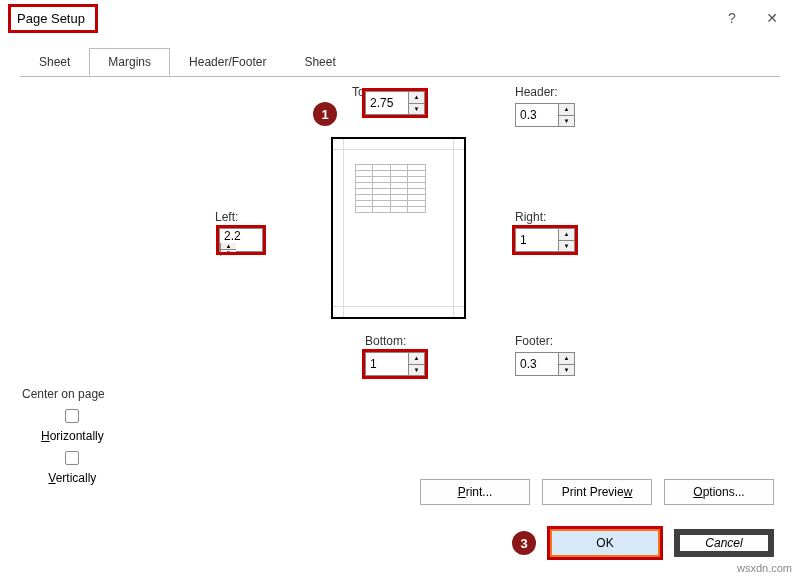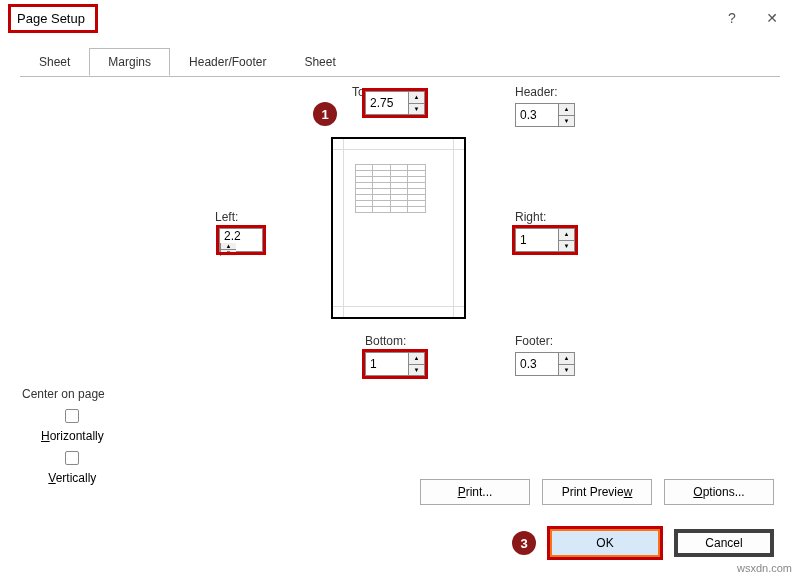--- a/index.html
+++ b/index.html
@@ -156,23 +156,23 @@
     }
     .btn-ok {
       width: 110px; height: 28px;
       border: 2px solid #f97316;
       background: #d7e8f8;
       display:flex; align-items:center; justify-content:center;
       outline: 3px solid #c00000;
     }
     .btn-cancel {
       width: 100px; height: 28px;
-      border: 4px solid #404040;
+      border: 6px solid #404040;
       background: #fdfdfd;
-      display:flex; align-items:center; justify-content:center;
+      display:flex; align-items:center; justify-content:center;font-style:italic;
     }
     .callout {
       position: absolute;
       width: 24px; height: 24px;
       border-radius: 50%;
       background: #8a1818;
       color: #fff;
       font-weight: bold;
       display:flex; align-items:center; justify-content:center;
       font-size: 13px;

